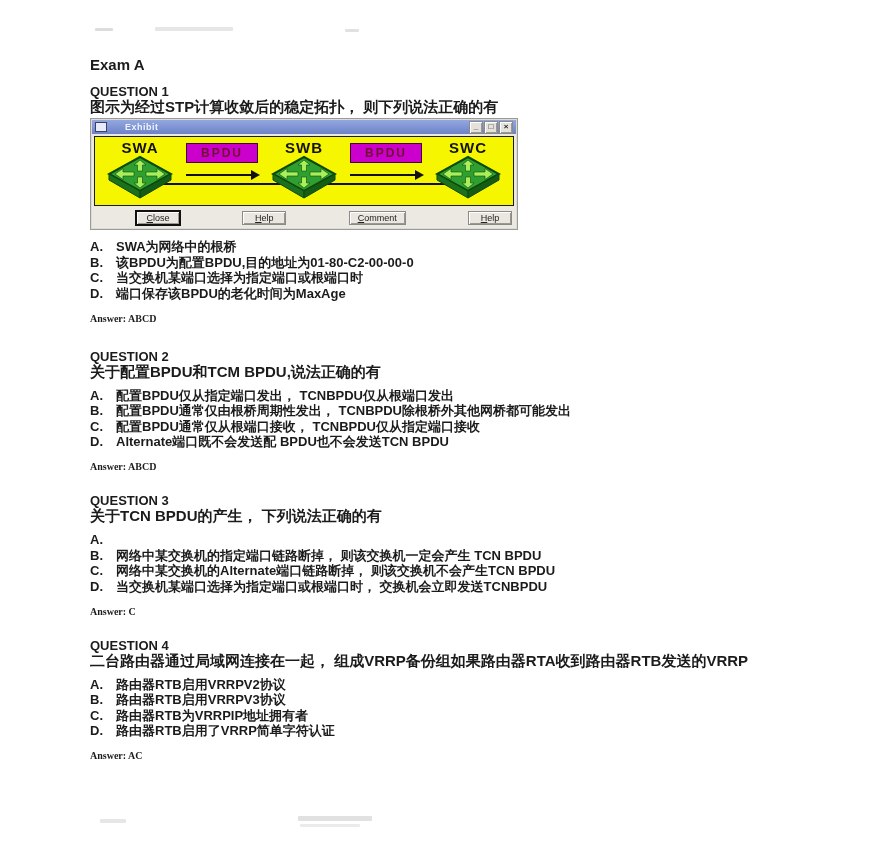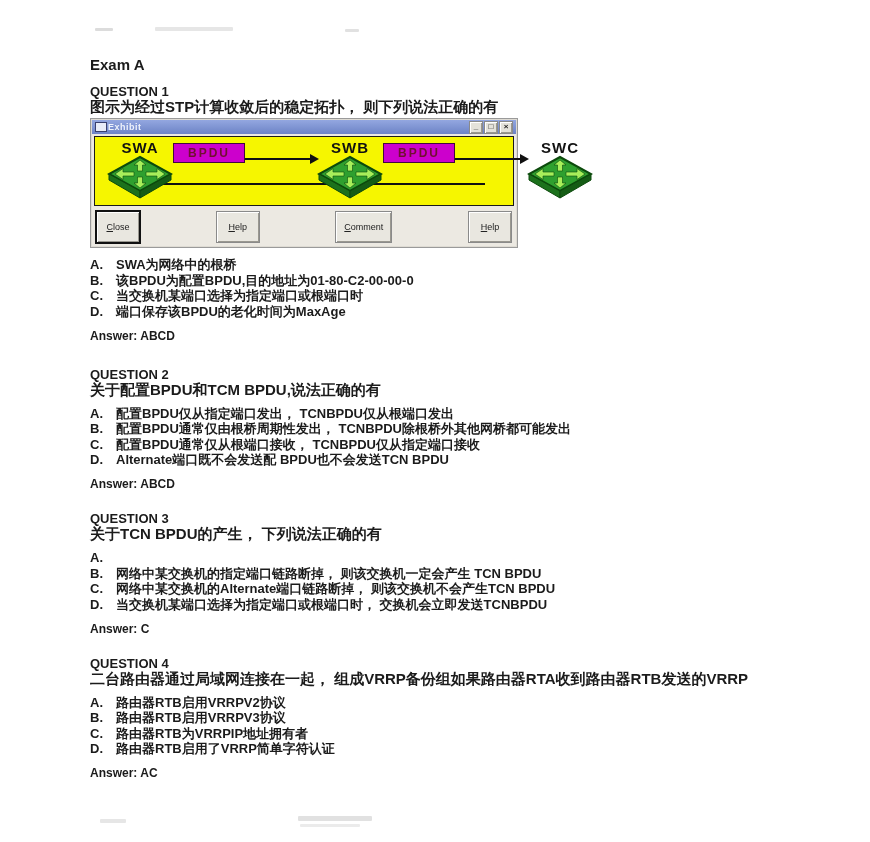--- a/index.html
+++ b/index.html
@@ -10,62 +10,62 @@
   .content{padding:57px 80px 0 90px;}
   .exam-title{font-size:15px;font-weight:700;line-height:16px;}
   .question{margin-top:19px;}
   .question.first{margin-top:11px;}
   .q-num{font-size:13px;font-weight:700;line-height:15px;}
   .q-intro{font-size:15px;font-weight:700;line-height:15px;max-width:705px;}
   .options{margin-top:9px;}
   .option{display:flex;font-size:13px;font-weight:700;line-height:15px;margin-top:0.5px;}
   .olabel{width:26px;flex:none;}
   .otext{max-width:676px;}
-  .answer{margin-top:10px;font-size:12px;font-weight:700;line-height:15px;}
+  .answer{margin-top:10px;font-size:10px;font-weight:700;line-height:15px;font-family:Liberation Serif, serif;}
 
   
   .exhibit{
     width:424px;margin-top:4px;background:#ece9e2;border:1px solid #9a9a9a;
     box-shadow:0 0 0 1px #dedbd3 inset;padding:1px;
   }
   .tbar{
-    height:14px;display:flex;align-items:center;gap:1px;padding:0 3px;
+    height:14px;display:flex;align-items:center;gap:18px;padding:0 3px;
     background:linear-gradient(180deg,#93a7e0,#6d83c6);
   }
   .ticon{width:10px;height:8px;background:#e8ecf8;border:1px solid #39406e;flex:none;}
   .ttext{flex:1;color:#eef2fb;font-size:9px;font-weight:700;letter-spacing:.5px;line-height:10px;}
   .wbtns{display:flex;gap:1px;}
   .wbtn{
     width:12px;height:11px;background:#e4e2da;border:1px solid #8a8a8a;
     box-shadow:inset 1px 1px 0 #ffffff, inset -1px -1px 0 #9a9890;
     font-size:8px;font-weight:700;line-height:9px;text-align:center;color:#222;cursor:default;
   }
   .canvas{
     position:relative;margin:2px;height:64px;background:#f6f600;border:1px solid #1a1a1a;
     display:flex;justify-content:space-between;align-items:flex-start;padding:4px 12px 0 12px;
   }
   .link-line{position:absolute;left:28px;right:28px;top:46px;height:2px;background:#111;}
   .node{position:relative;z-index:1;display:flex;flex-direction:column;align-items:center;}
   .nlabel{font-size:15px;font-weight:700;color:#111;letter-spacing:1px;line-height:14px;}
-  .packet{position:relative;z-index:1;display:flex;align-items:center;margin-top:2px;text-align:center;}
+  .packet{position:relative;z-index:1;display:flex;flex-direction:column;align-items:center;margin-top:2px;text-align:center;}
   .pbox{
     background:#cc00cc;color:#701031;border:1px solid #42083e;
     font-size:12px;font-weight:700;letter-spacing:2px;padding:2px 14px;line-height:14px;
   }
   .parrow{position:relative;width:72px;height:2px;background:#111;margin-top:11px;}
   .parrow::after{
     content:"";position:absolute;right:-2px;top:-4px;width:0;height:0;
     border-left:9px solid #111;border-top:5px solid transparent;border-bottom:5px solid transparent;
   }
   .btnrow{display:flex;justify-content:space-between;align-items:center;padding:3px 4px 3px 4px;}
   .xbtn{
-    min-width:44px;height:32px;background:#e9e7e0;border:1px solid #8a8a8a;
+    min-width:44px;height:14px;background:#e9e7e0;border:1px solid #8a8a8a;
     box-shadow:inset 1px 1px 0 #ffffff, inset -1px -1px 0 #9a9890;
     font-family:"Liberation Sans","DejaVu Sans",sans-serif;
-    font-size:9px;color:#222;padding:1px 8px;cursor:default;
+    font-size:9px;color:#222;padding:1px 8px;cursor:default;margin-left:40px;
   }
   .xbtn.default{border:1px solid #111;box-shadow:0 0 0 1px #111, inset 1px 1px 0 #ffffff, inset -1px -1px 0 #9a9890;}
   .xbtn span{display:block;line-height:11px;}
   .xbtn span::first-letter{text-decoration:underline;}
 
   
   .smudge{position:absolute;background:#9a9a9a;opacity:.35;border-radius:1px;}
   .sm-t1{left:95px;top:28px;width:18px;height:3px;}
   .sm-t2{left:155px;top:27px;width:78px;height:4px;opacity:.25;}
   .sm-t3{left:345px;top:29px;width:14px;height:3px;opacity:.3;}

